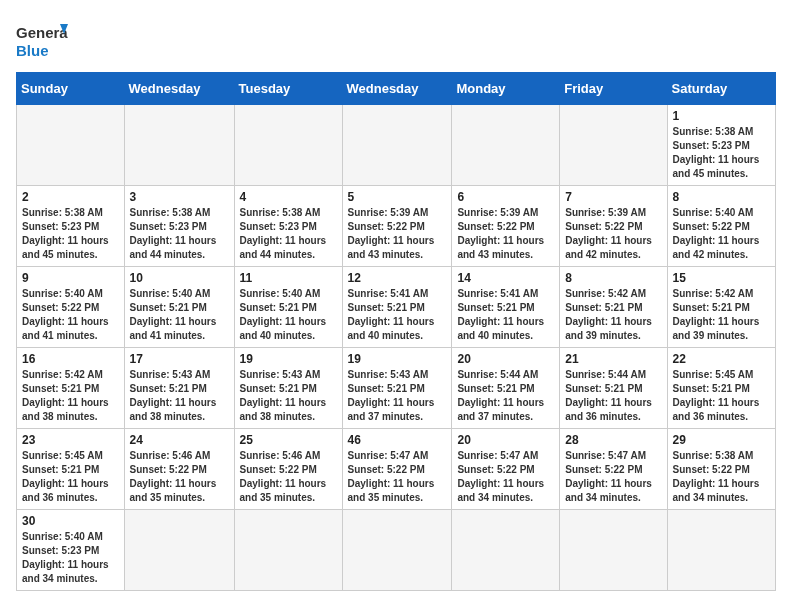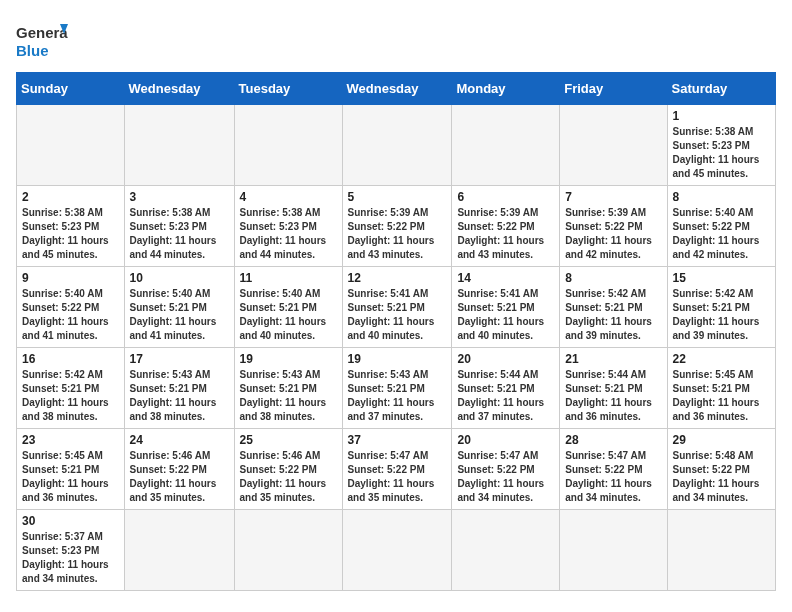--- a/index.html
+++ b/index.html
@@ -293,21 +293,21 @@
 and 35 minutes.</div>
         </td>
         <td>
           <span class="day-number">25</span>
           <div class="day-info">Sunrise: 5:46 AM
 Sunset: 5:22 PM
 Daylight: 11 hours
 and 35 minutes.</div>
         </td>
         <td>
-          <span class="day-number">37</span>
+          <span class="day-number">46</span>
           <div class="day-info">Sunrise: 5:47 AM
 Sunset: 5:22 PM
 Daylight: 11 hours
 and 35 minutes.</div>
         </td>
         <td>
           <span class="day-number">20</span>
           <div class="day-info">Sunrise: 5:47 AM
 Sunset: 5:22 PM
 Daylight: 11 hours
@@ -315,30 +315,30 @@
         </td>
         <td>
           <span class="day-number">28</span>
           <div class="day-info">Sunrise: 5:47 AM
 Sunset: 5:22 PM
 Daylight: 11 hours
 and 34 minutes.</div>
         </td>
         <td>
           <span class="day-number">29</span>
-          <div class="day-info">Sunrise: 5:48 AM
+          <div class="day-info">Sunrise: 5:38 AM
 Sunset: 5:22 PM
 Daylight: 11 hours
 and 34 minutes.</div>
         </td>
       </tr>
       <tr class="last-row">
         <td>
           <span class="day-number">30</span>
-          <div class="day-info">Sunrise: 5:37 AM
+          <div class="day-info">Sunrise: 5:40 AM
 Sunset: 5:23 PM
 Daylight: 11 hours
 and 34 minutes.</div>
         </td>
         <td class="empty"></td>
         <td class="empty"></td>
         <td class="empty"></td>
         <td class="empty"></td>
         <td class="empty"></td>
         <td class="empty"></td>

